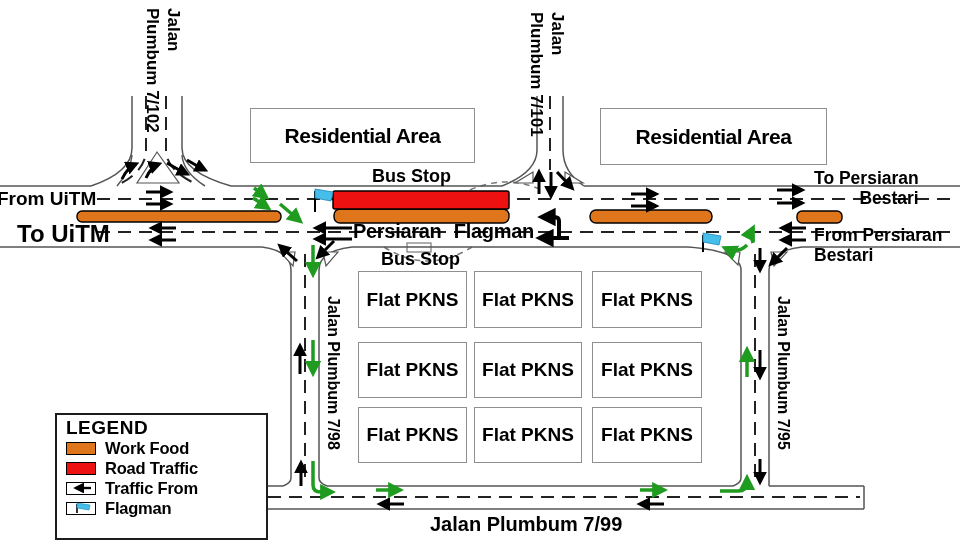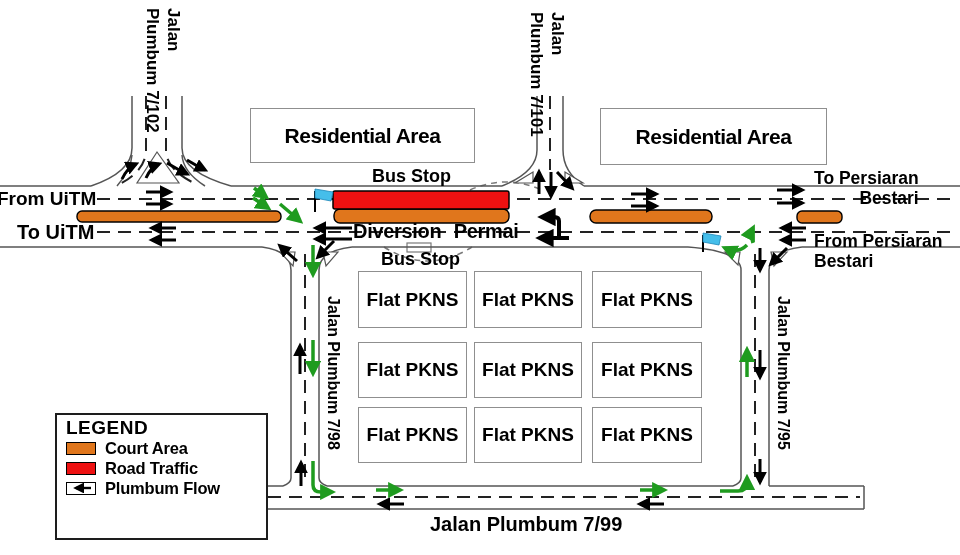--- a/index.html
+++ b/index.html
@@ -194,62 +194,71 @@
       <span>Flat PKNS</span>
     </div>
   <div class="box" style="left:474px;top:407px;width:106px;height:54px;font-size:19px;">
       <span>Flat PKNS</span>
     </div>
   <div class="box" style="left:592px;top:407px;width:108px;height:54px;font-size:19px;">
       <span>Flat PKNS</span>
     </div>
 
   <div class="lbl" style="left:-3px;top:188px;font-size:19px;">From UiTM</div>
-  <div class="lbl" style="left:17px;top:221px;font-size:20px;">To UiTM</div>
+  <div class="lbl" style="left:17px;top:221px;font-size:24px;">To UiTM</div>
 
   <div class="lbl" style="left:814px;top:169px;font-size:17.5px;text-align:right;">
     <span style="display:block">To Persiaran</span>
     <span style="display:block">Bestari</span>
   </div>
-  <div class="lbl" style="left:814px;top:232px;font-size:17.5px;">
+  <div class="lbl" style="left:814px;top:226px;font-size:17.5px;">
     <span style="display:block">From Persiaran</span>
     <span style="display:block">Bestari</span>
   </div>
 
   <div class="lbl" style="left:372px;top:166px;font-size:18px;">Bus Stop</div>
   <div class="lbl" style="left:381px;top:249px;font-size:18px;">Bus Stop</div>
 
-  <div class="lbl" style="left:353px;top:220px;font-size:20px;word-spacing:7px;letter-spacing:-.3px;">Diversion Permai</div>
+  <div class="lbl" style="left:353px;top:220px;font-size:20px;word-spacing:7px;letter-spacing:-.3px;">Persiaran Flagman</div>
 
   <div class="lbl" style="left:430px;top:513px;font-size:20px;">Jalan Plumbum 7/99</div>
 
   <div class="vlabel" style="left:184px;top:8px;font-size:17px;">
     <span>Jalan</span>
     <span>Plumbum 7/102</span>
   </div>
   <div class="vlabel" style="left:568px;top:12px;font-size:17px;">
     <span>Jalan</span>
     <span>Plumbum 7/101</span>
   </div>
   <div class="vlabel" style="left:343px;top:296px;font-size:16px;">Jalan Plumbum 7/98</div>
   <div class="vlabel" style="left:793px;top:296px;font-size:16px;">Jalan Plumbum 7/95</div>
 
   <div class="legend">
     <div class="legend-title">LEGEND</div>
     <div class="legend-row">
       <div class="swatch" style="background-color: rgb(224, 118, 28);"></div>
-      <div class="legend-label">Court Area</div>
+      <div class="legend-label">Work Food</div>
     </div>
     <div class="legend-row">
       <div class="swatch" style="background-color: rgb(238, 17, 17);"></div>
       <div class="legend-label">Road Traffic</div>
     </div>
     <div class="legend-row">
       <div class="icon-box">
         <svg width="26" height="10" viewBox="0 0 26 10">
             <path d="M23,5 H8" stroke="#000" stroke-width="2.4" fill="none" marker-end="url(#mb)"></path>
           </svg>
       </div>
-      <div class="legend-label">Plumbum Flow</div>
+      <div class="legend-label">Traffic From</div>
+    </div>
+    <div class="legend-row">
+      <div class="icon-box">
+        <svg width="26" height="12" viewBox="0 0 26 12">
+          <line x1="9" y1="2" x2="9" y2="11" stroke="#000" stroke-width="1.6"></line>
+          <polygon points="9,1 22,3 21,8 9,6" fill="#45BEEA" stroke="#1b85b8" stroke-width="0.6" style="fill: rgb(69, 190, 234);"></polygon>
+        </svg>
+      </div>
+      <div class="legend-label">Flagman</div>
     </div>
   </div>
 
 </div>
 
 </body></html>

